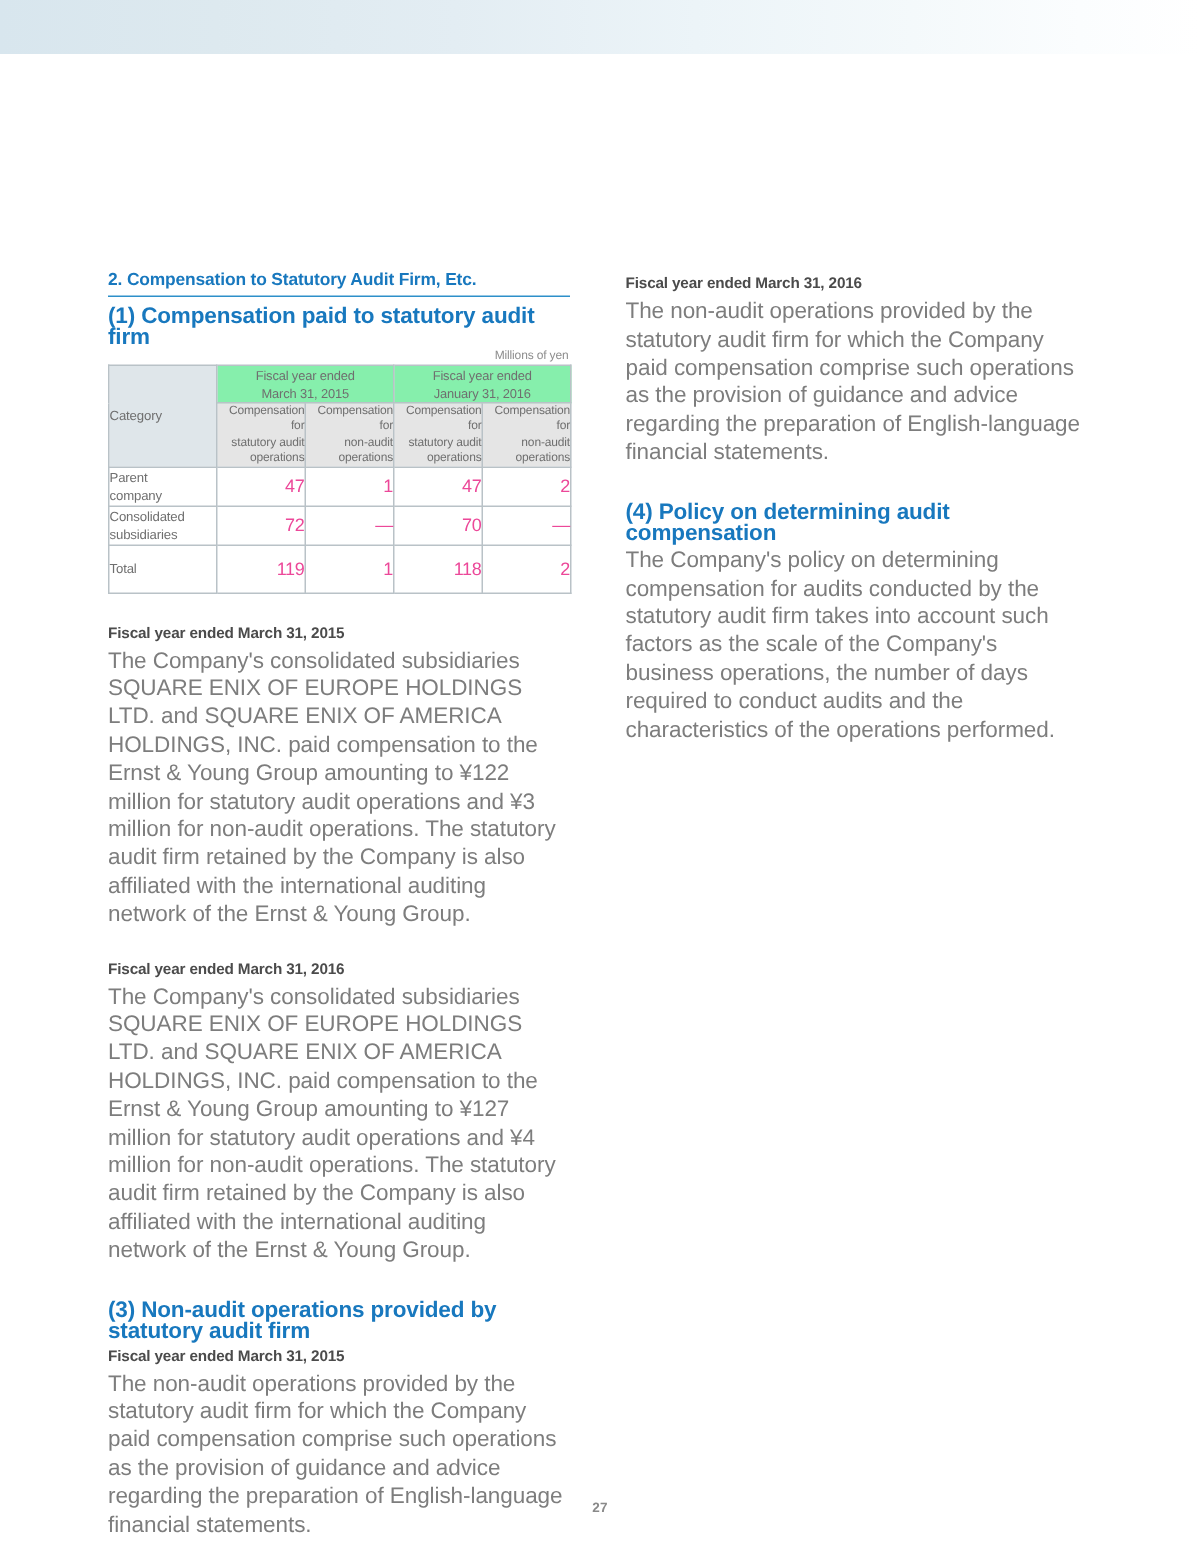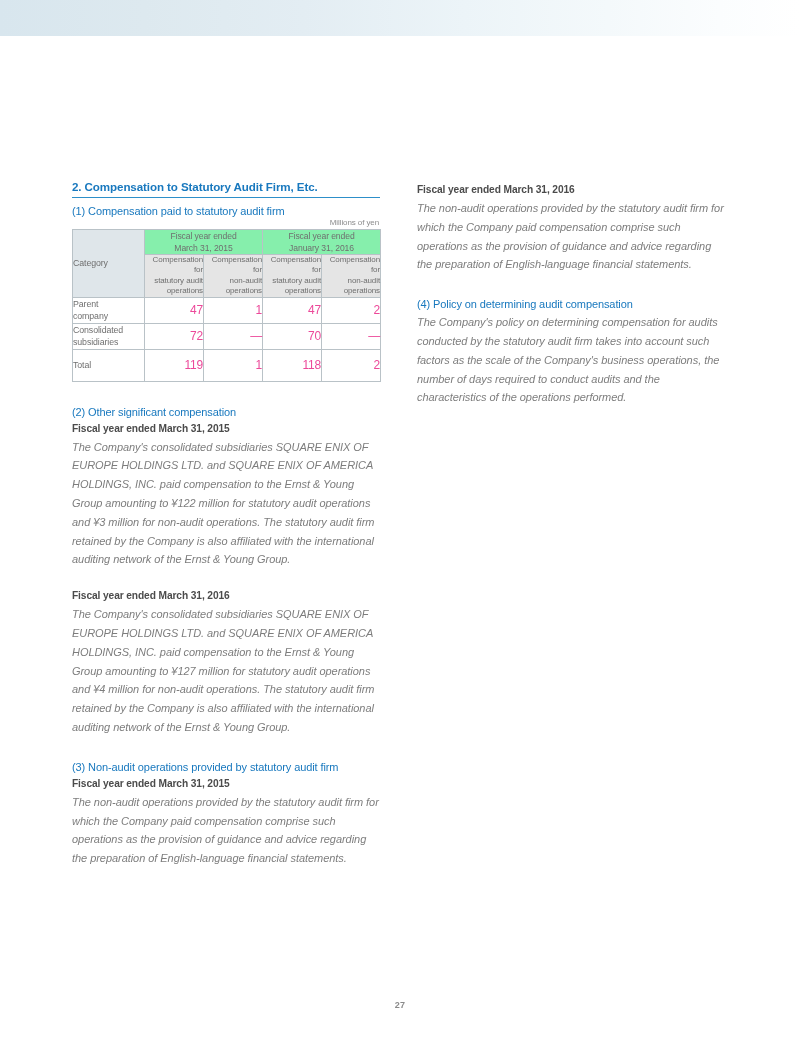--- a/index.html
+++ b/index.html
@@ -51,46 +51,45 @@
     font-size: 11.6px;
     font-weight: bold;
     color: #1878be;
     margin: 0;
     padding: 0 0 3px 0;
     letter-spacing: -0.1px;
     border-bottom: 1.6px solid #2d8fc9;
     line-height: 14px;
   }
   h2.sub-heading-blue {
-    font-size: 11px;
-    font-weight: normal;
+    font-size: 15px;
+    font-weight: bold;
     color: #1878be;
     margin: 0;
     padding: 6px 0 0 0;
     line-height: 14px;
     letter-spacing: -0.1px;
   }
   h3.sub-heading-dark {
     font-size: 10.2px;
     font-weight: bold;
     color: #4b4b4b;
     margin: 0;
     padding: 2px 0 0 0;
     line-height: 15px;
     letter-spacing: -0.1px;
   }
   p.body-text {
-    font-size: 11px;
+    font-size: 15px;
     color: #7d7d7d;
     margin: 0;
     padding: 2px 0 0 0;
     line-height: 18.8px;
     letter-spacing: -0.05px;
     text-align: left;
-    font-style: italic;
   }
   .block-gap { height: 17px; }
 
   .units-label {
     font-size: 8px;
     color: #8d8d8d;
     text-align: right;
     padding: 0 1px 2px 0;
     letter-spacing: -0.1px;
   }
@@ -253,21 +252,20 @@
             <td class="num-cell">119</td>
             <td class="num-cell">1</td>
             <td class="num-cell">118</td>
             <td class="num-cell">2</td>
           </tr>
         </tbody>
       </table>
 
       <div class="block-gap"></div>
 
-      <h2 class="sub-heading-blue">(2) Other significant compensation</h2>
       <h3 class="sub-heading-dark">Fiscal year ended March 31, 2015</h3>
       <p class="body-text">The Company's consolidated subsidiaries SQUARE ENIX OF EUROPE HOLDINGS LTD. and SQUARE ENIX OF AMERICA HOLDINGS, INC. paid compensation to the Ernst &amp; Young Group amounting to ¥122 million for statutory audit operations and ¥3 million for non-audit operations. The statutory audit firm retained by the Company is also affiliated with the international auditing network of the Ernst &amp; Young Group.</p>
 
       <div class="block-gap"></div>
 
       <h3 class="sub-heading-dark">Fiscal year ended March 31, 2016</h3>
       <p class="body-text">The Company's consolidated subsidiaries SQUARE ENIX OF EUROPE HOLDINGS LTD. and SQUARE ENIX OF AMERICA HOLDINGS, INC. paid compensation to the Ernst &amp; Young Group amounting to ¥127 million for statutory audit operations and ¥4 million for non-audit operations. The statutory audit firm retained by the Company is also affiliated with the international auditing network of the Ernst &amp; Young Group.</p>
 
       <div class="block-gap"></div>
 

